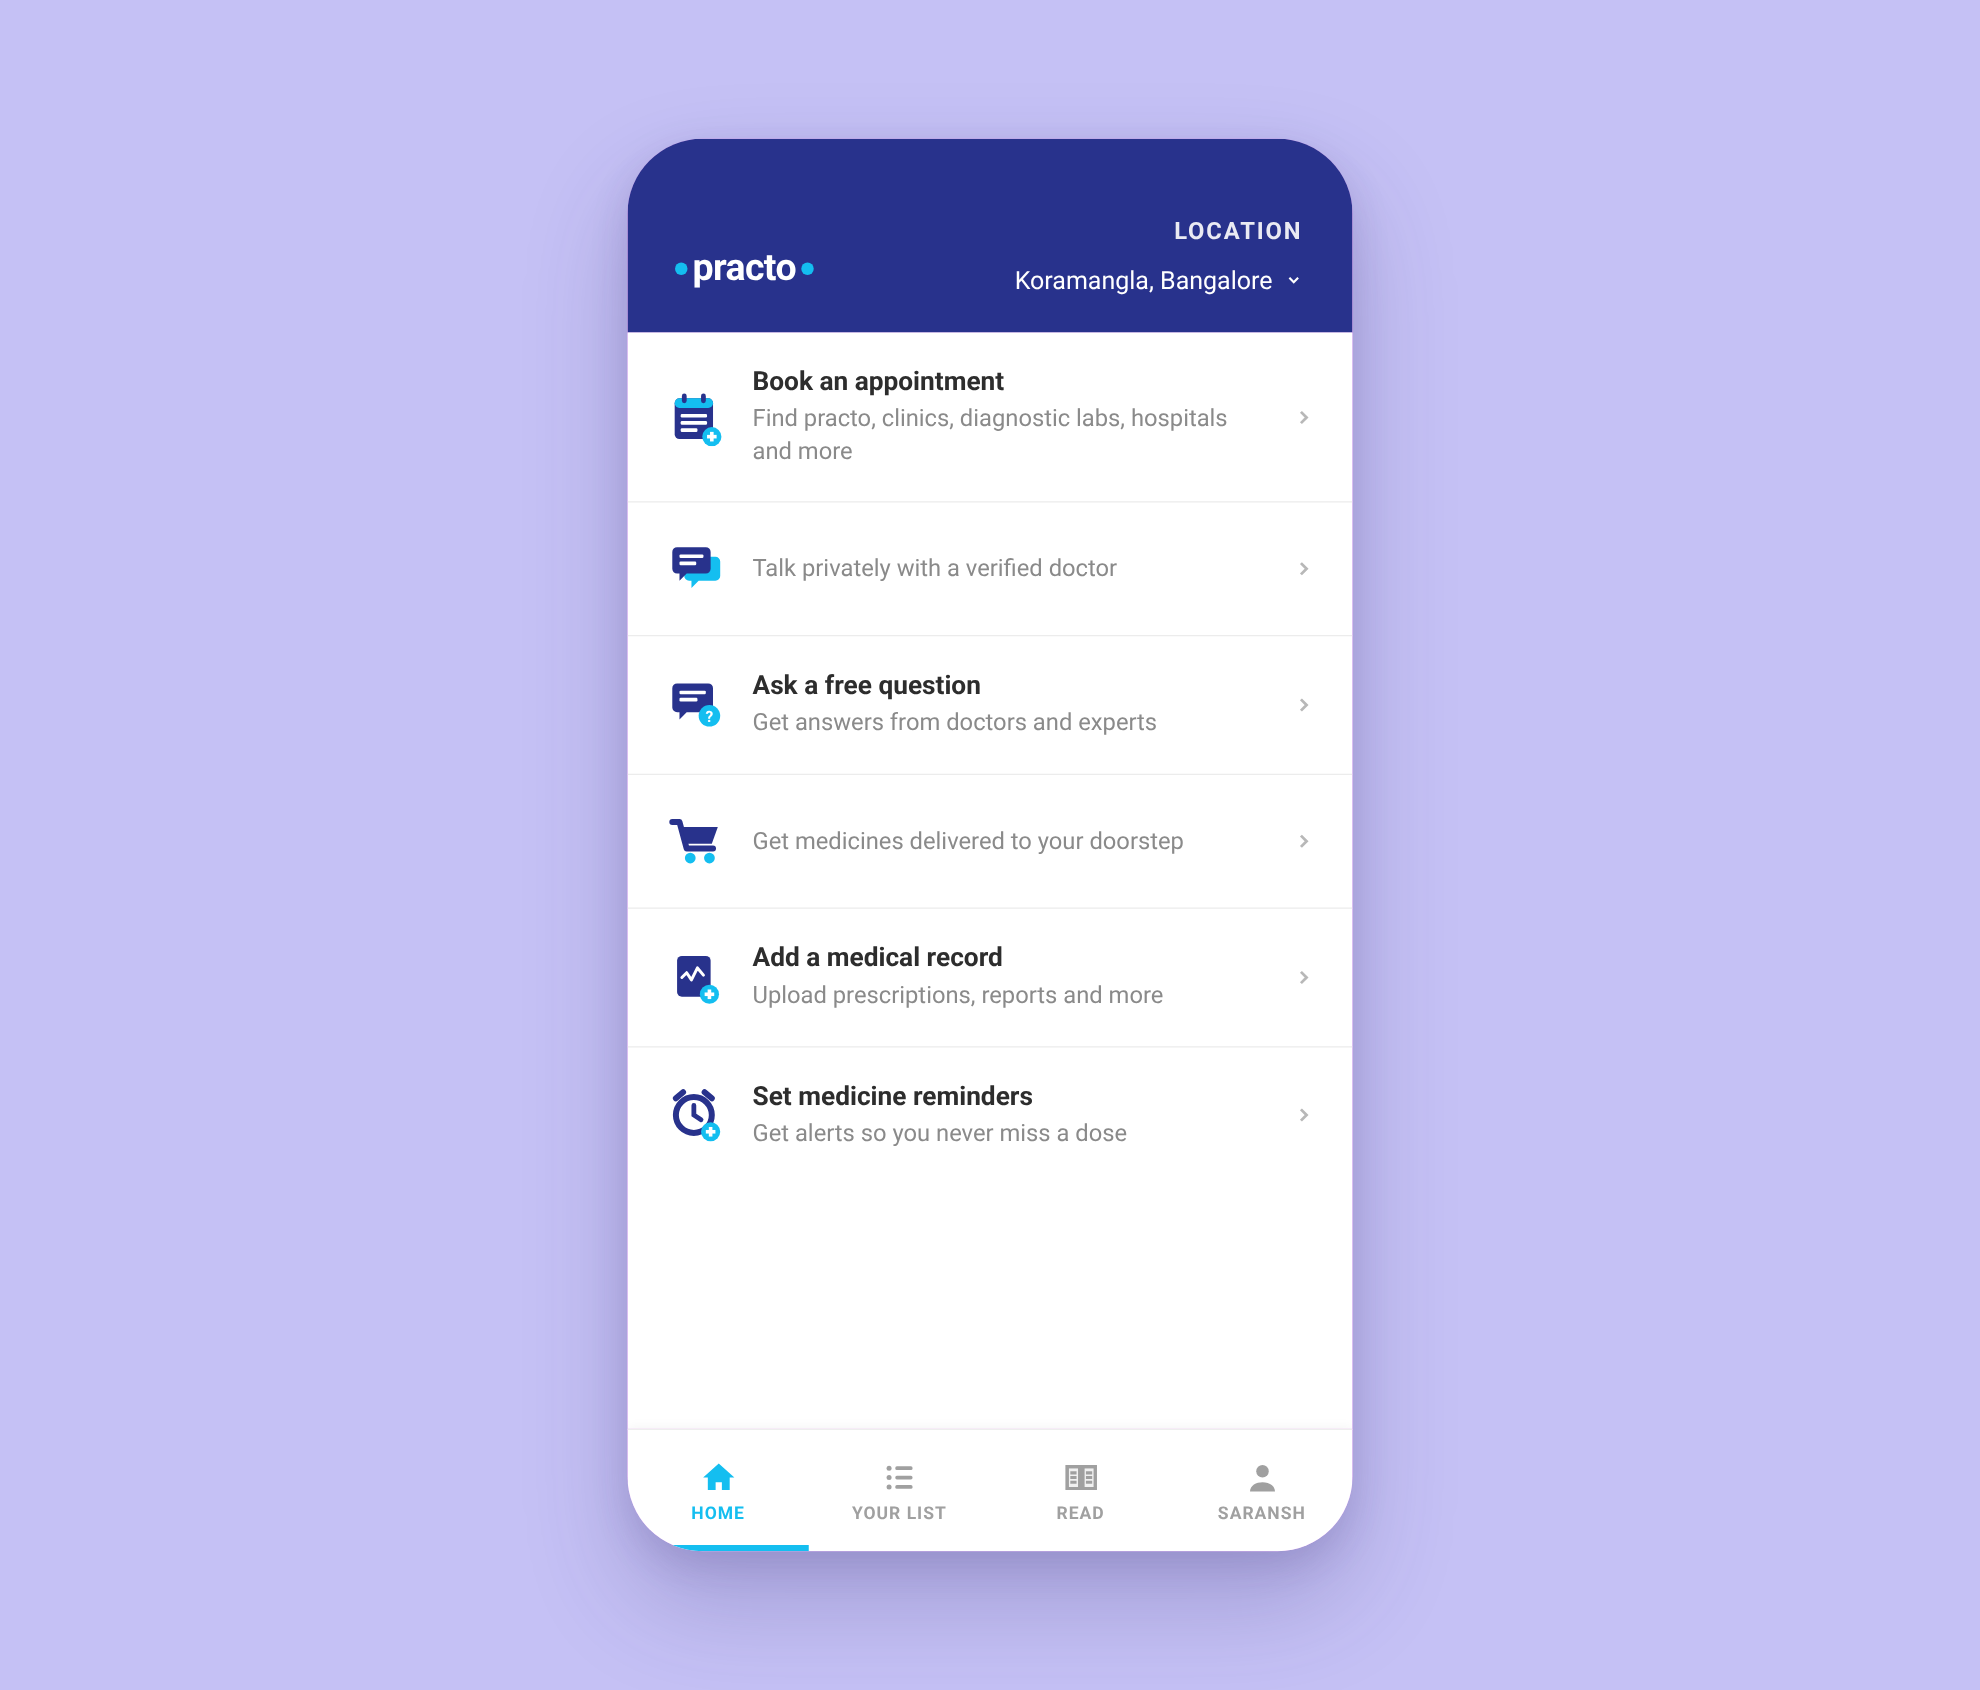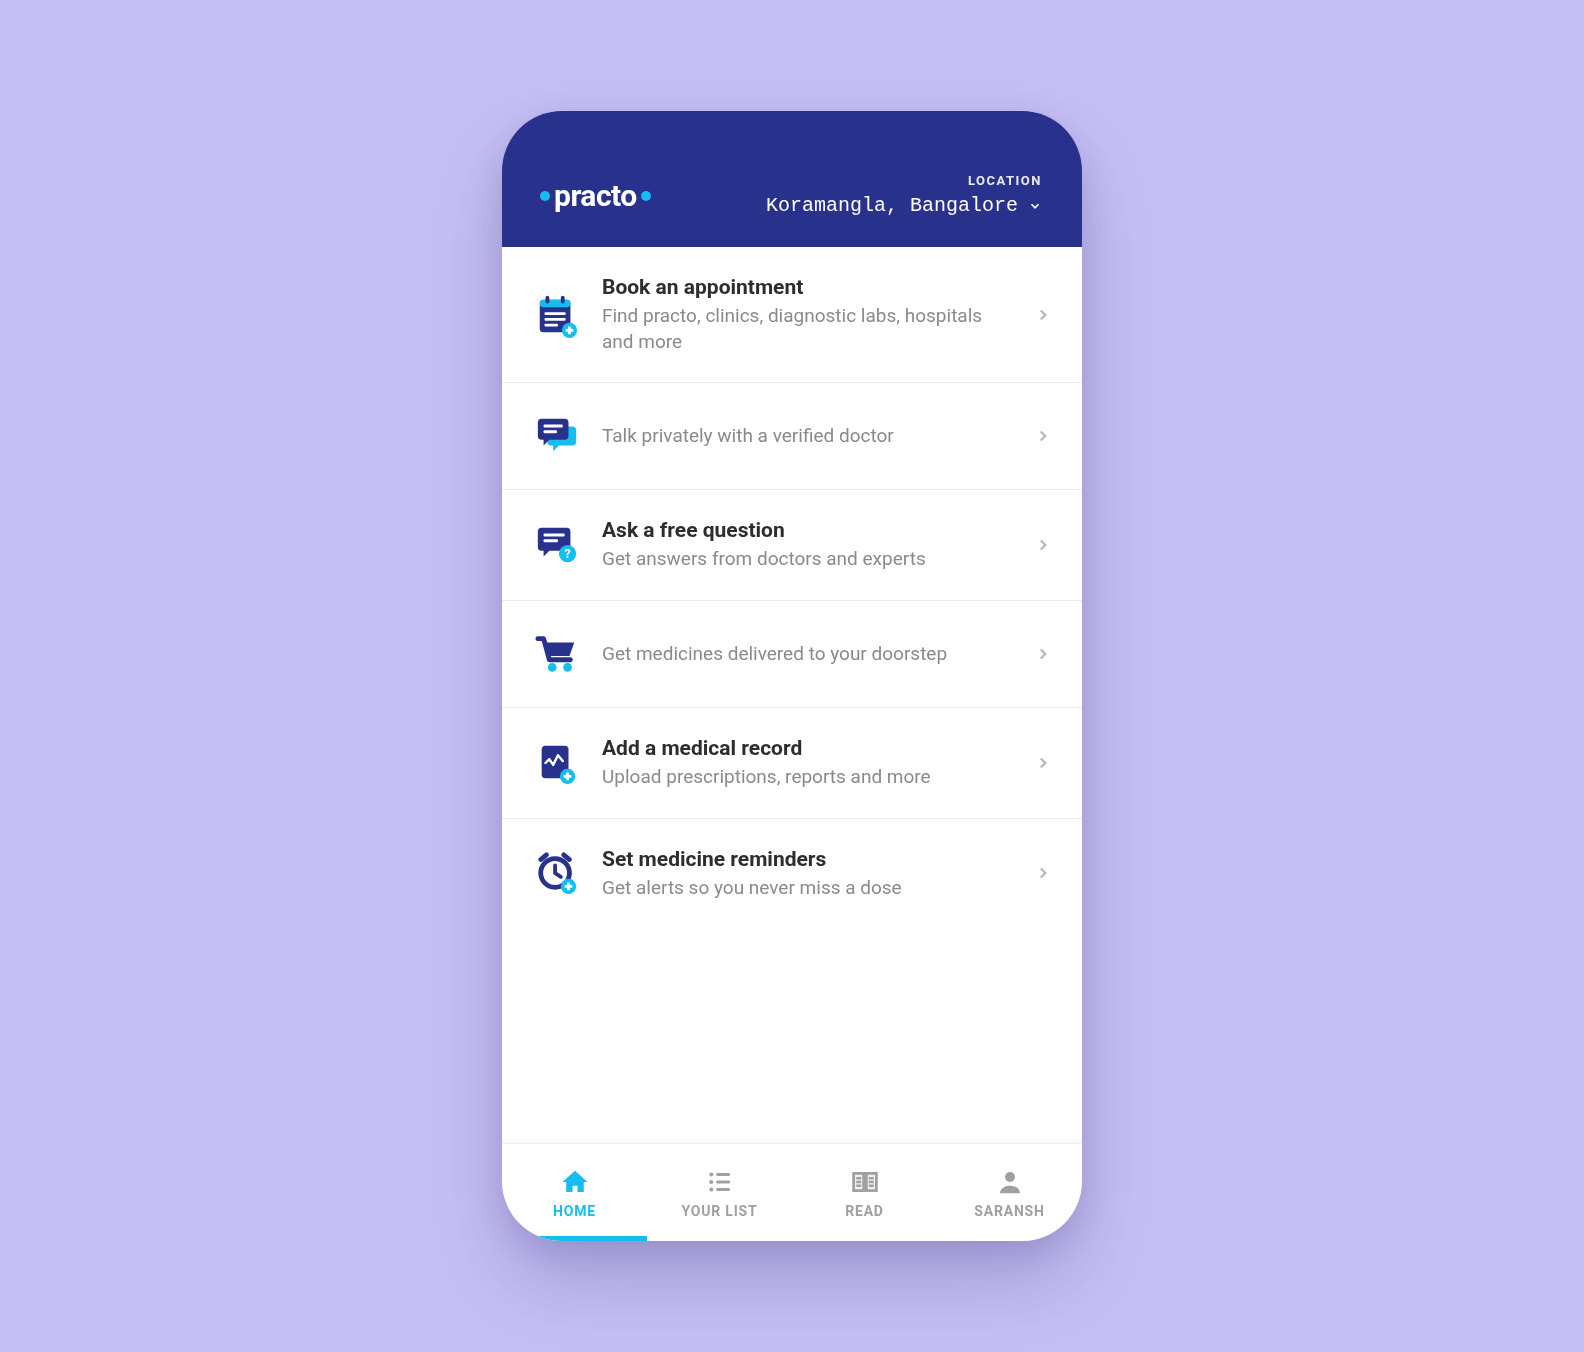--- a/index.html
+++ b/index.html
@@ -52,34 +52,33 @@
     font-size: 30px;
     font-weight: 700;
     letter-spacing: -0.5px;
     color: #fff;
     padding: 0 2px;
   }
   .location-block {
     text-align: right;
   }
   .location-label {
-    font-size: 13px;
+    font-size: 19px;
     font-weight: 700;
     letter-spacing: 1.5px;
     opacity: 0.9;
-    margin-bottom: 6px;
+    margin-bottom: 16px;
   }
   .location-value {
     font-size: 20px;
     font-weight: 400;
     display: flex;
     align-items: center;
     justify-content: flex-end;
     gap: 10px;
-    font-family: Liberation Mono, monospace;
   }
   .chev-down {
     width: 14px;
     height: 14px;
   }
   .content {
     flex: 1;
     overflow: hidden;
     background: #fff;
     padding-bottom: 6px;

